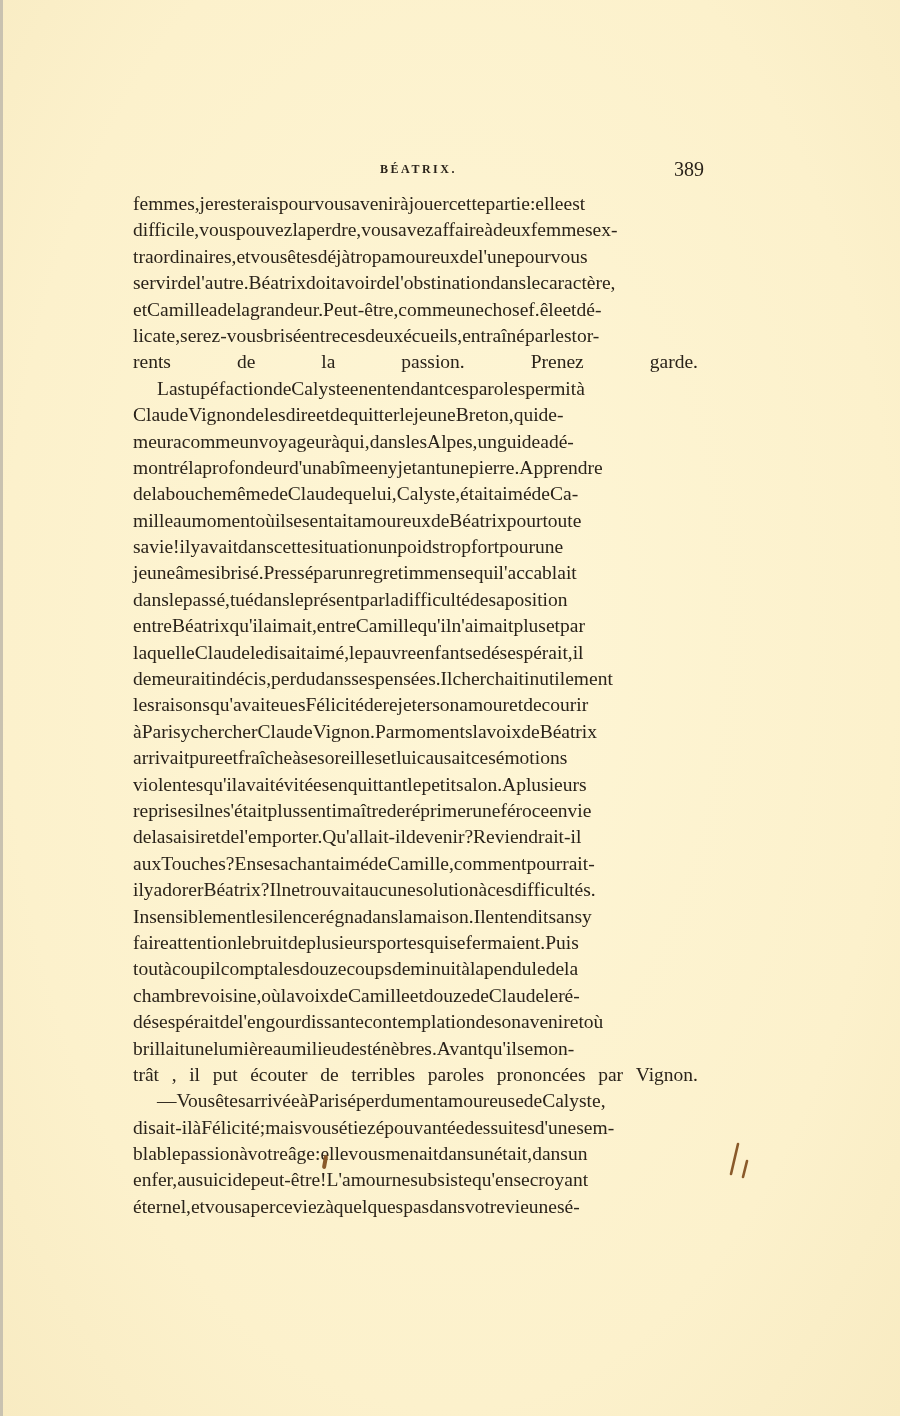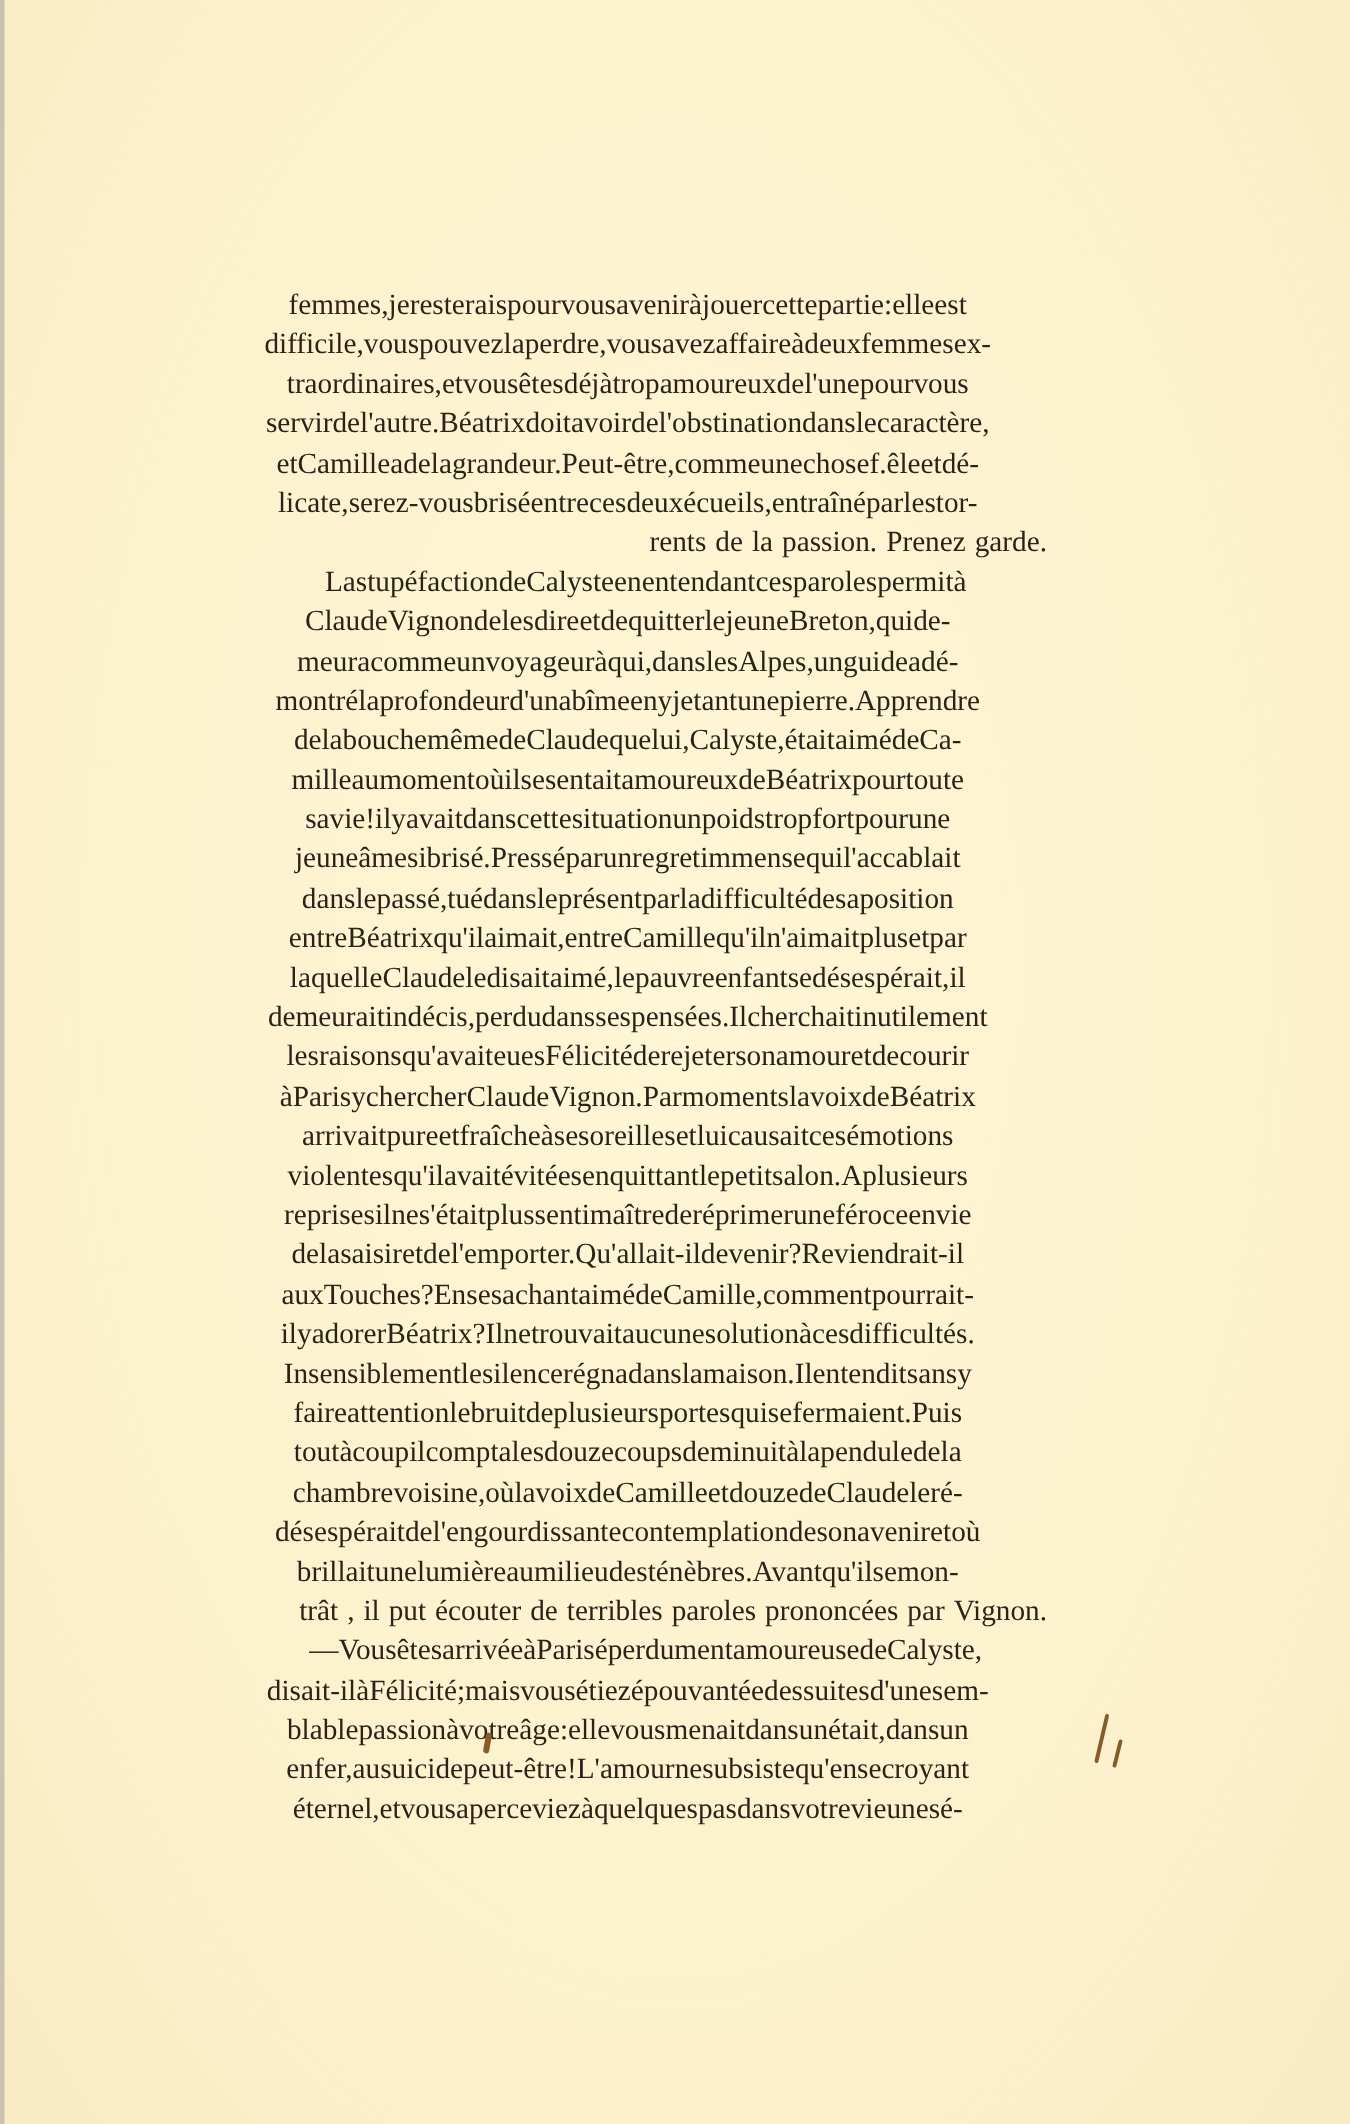--- a/index.html
+++ b/index.html
@@ -29,39 +29,43 @@
     position: absolute; right: 0; top: 0; font-size: 20px;
   }
   .body-text {
     position: absolute; left: 133px; top: 191px; width: 571px;
   }
   .line {
     height: 26.4px; line-height: 26.4px;
     font-size: 19.5px;
     text-align: justify; text-align-last: justify;
     white-space: nowrap;
-    display: flex; justify-content: center;
-  }
-  .line.last { text-align-last: left; justify-content: flex-end; }
+    display: flex; justify-content: flex-start;
+  }
+  .line.last { text-align-last: left; justify-content: space-between; }
   .line.last span.w { margin-right: 6px; }
   .line.indent { padding-left: 24px; }
   .margin-mark {
     position: absolute; left: 726px; top: 1140px; width: 30px; height: 45px;
   }
   .ink-blot {
     position: absolute; left: 323px; top: 1155px; width: 4px; height: 14px;
     background: #8a5a2a; transform: rotate(10deg); border-radius: 2px;
   }
 </style>
 </head>
 <body>
 
 <div class="page">
   <div class="edge-left"></div>
 
+  <div class="header">
+    <div class="running-title">BÉATRIX.</div>
+    <div class="page-number">389</div>
+  </div>
 
   <div class="body-text" id="body-text">
       <div class="line">
         <span class="w">femmes,</span>
         <span class="w">je</span>
         <span class="w">resterais</span>
         <span class="w">pour</span>
         <span class="w">vous</span>
         <span class="w">avenir</span>
         <span class="w">à</span>

